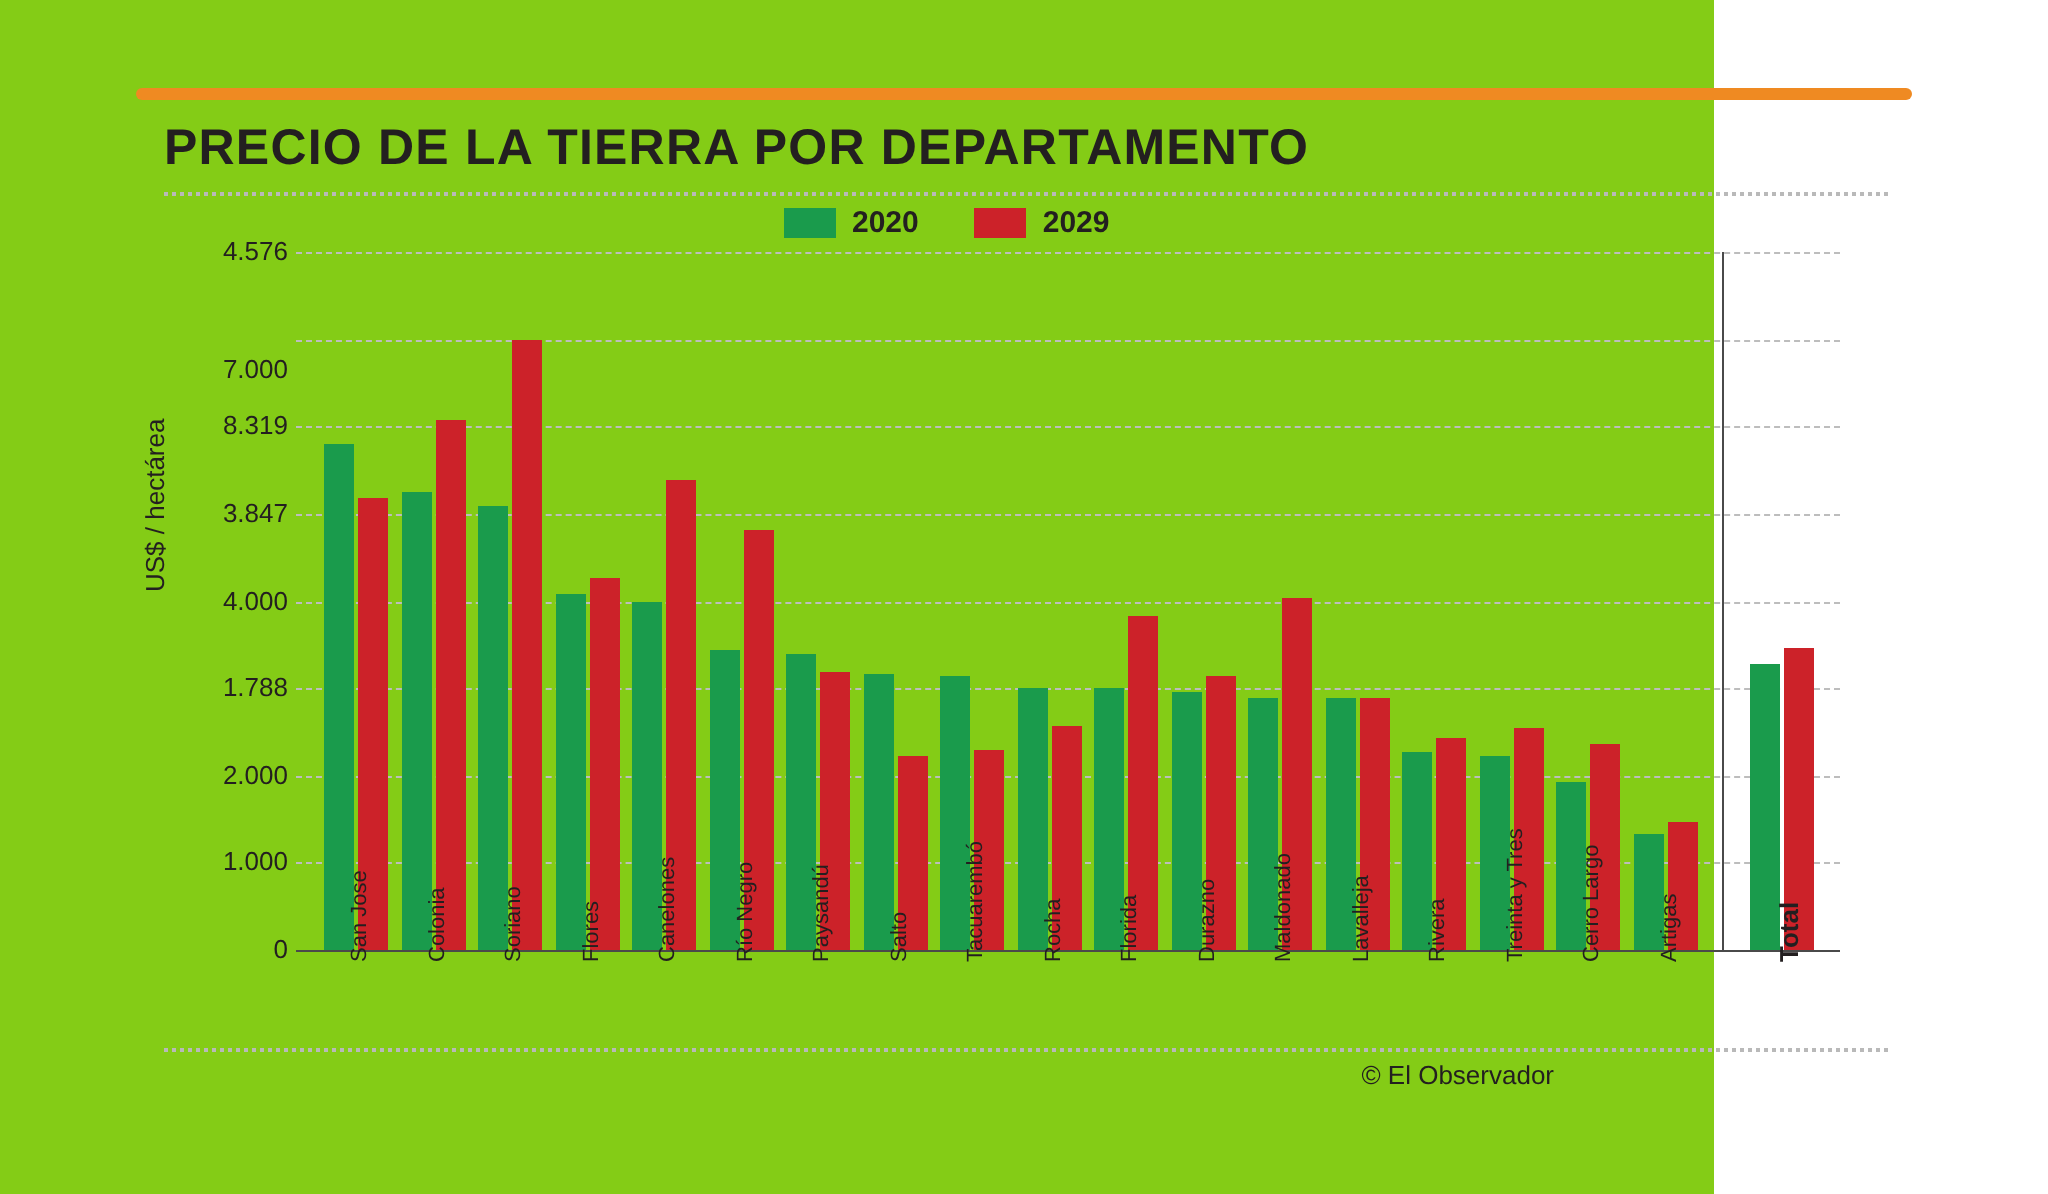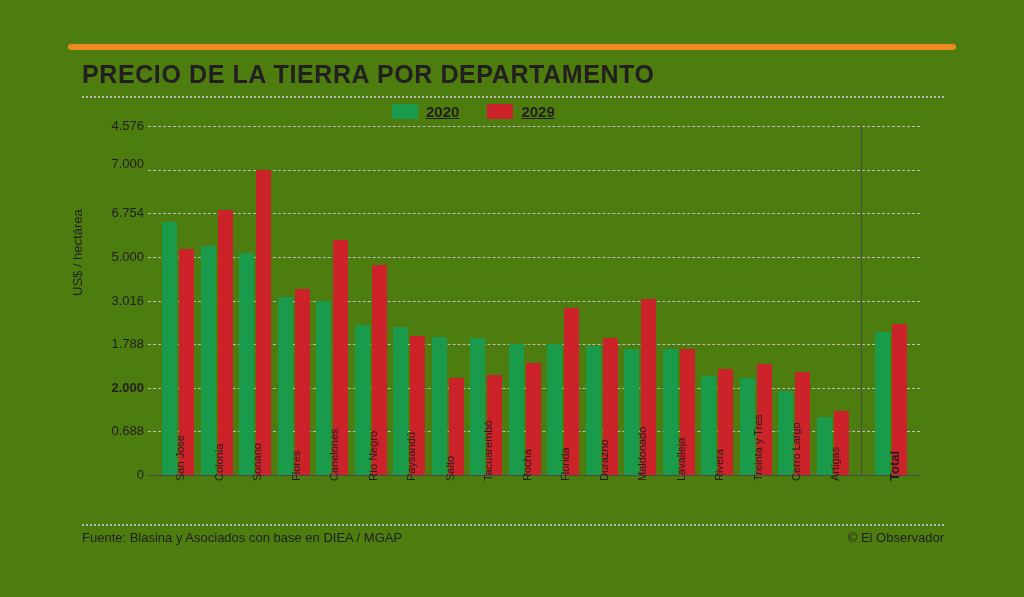--- a/index.html
+++ b/index.html
@@ -8,23 +8,23 @@
   }
   body {
     width: 1024px;
     height: 597px;
     background: #ffffff;
     font-family: "Liberation Sans", sans-serif;
     overflow: hidden;
   }
   #page {
     position: relative;
-    width: 1024px;
+    width: 857px;
     height: 597px;
-    background: #4d7c0f;
+    background: #84cc16;
   }
   
   .top-rule {
     position: absolute;
     left: 68px;
     top: 44px;
     width: 888px;
     height: 6px;
     background: #ef8a22;
     border-radius: 3px;
@@ -62,21 +62,20 @@
   }
   .legend-swatch {
     width: 26px;
     height: 15px;
     display: inline-block;
   }
   .legend-label {
     font-size: 15px;
     font-weight: bold;
     color: #231f20;
-    text-decoration: underline;
   }
   
   .plot {
     position: absolute;
     left: 148px;
     top: 126px;
     width: 772px;
     height: 349px;
   }
   .gridline {
@@ -201,27 +200,27 @@
     <div class="legend-item">
       <span class="legend-swatch" style="background:#cc2229"></span>
       <span class="legend-label">2029</span>
     </div>
   </div>
 
   <div class="yaxis-title">US$ / hectárea</div>
 
   <div class="ylabels">
       <div class="ylabel" style="top: 349px;">0</div>
-      <div class="ylabel" style="top: 305.375px;">0.688</div>
-      <div class="ylabel" style="top: 261.75px; font-weight: bold;">2.000</div>
+      <div class="ylabel" style="top: 305.375px;">1.000</div>
+      <div class="ylabel" style="top: 261.75px;">2.000</div>
       <div class="ylabel" style="top: 218.125px;">1.788</div>
-      <div class="ylabel" style="top: 174.5px;">3.016</div>
-      <div class="ylabel" style="top: 130.875px;">5.000</div>
-      <div class="ylabel" style="top: 87.25px;">6.754</div>
-      <div class="ylabel" style="top: 38px;">7.000</div>
+      <div class="ylabel" style="top: 174.5px;">4.000</div>
+      <div class="ylabel" style="top: 130.875px;">3.847</div>
+      <div class="ylabel" style="top: 87.25px;">8.319</div>
+      <div class="ylabel" style="top: 59px;">7.000</div>
       <div class="ylabel" style="top: 0px;">4.576</div>
     </div>
 
   <div class="plot">
     <div class="gridlines">
         <div class="axis-base" style="top: 349px;"></div>
         <div class="gridline" style="top: 305.375px;"></div>
         <div class="gridline" style="top: 261.75px;"></div>
         <div class="gridline" style="top: 218.125px;"></div>
         <div class="gridline" style="top: 174.5px;"></div>
@@ -324,16 +323,15 @@
         <div class="group" style="left: 726.5px; width: 37px;">
           <div class="bar y2020" style="height: 142.654px;"></div>
           <div class="bar y2021" style="height: 151.379px;"></div>
           <div class="cat-label total">Total</div>
         </div>
         <div class="separator" style="left: 712.5px;"></div>
       </div>
   </div>
 
   <div class="footer-rule"></div>
-  <div class="source">Fuente: Blasina y Asociados con base en DIEA / MGAP</div>
   <div class="credit">© El Observador</div>
 
 </div>
 
 </body></html>

